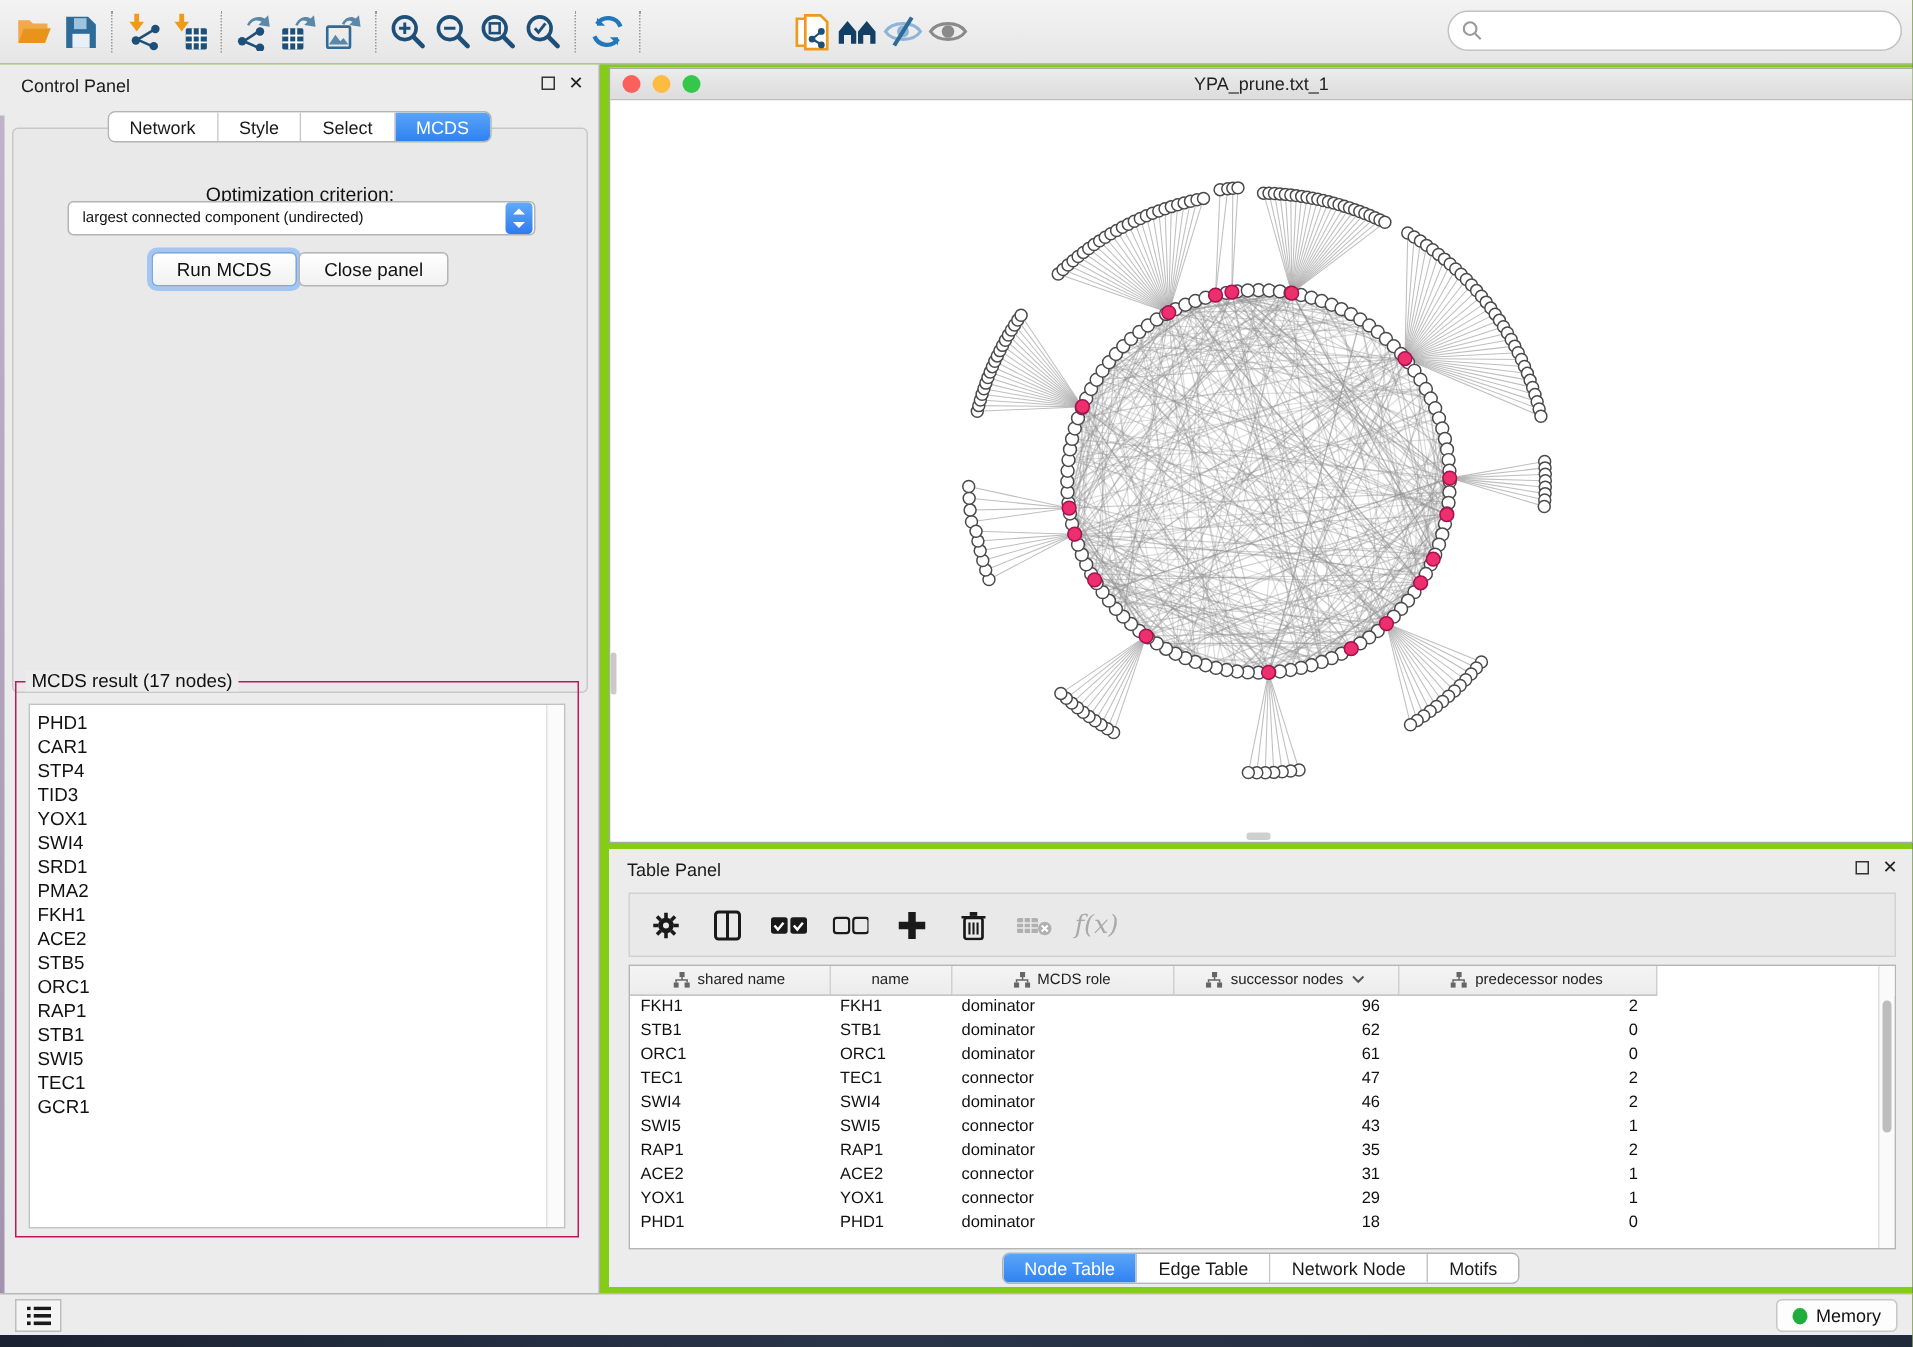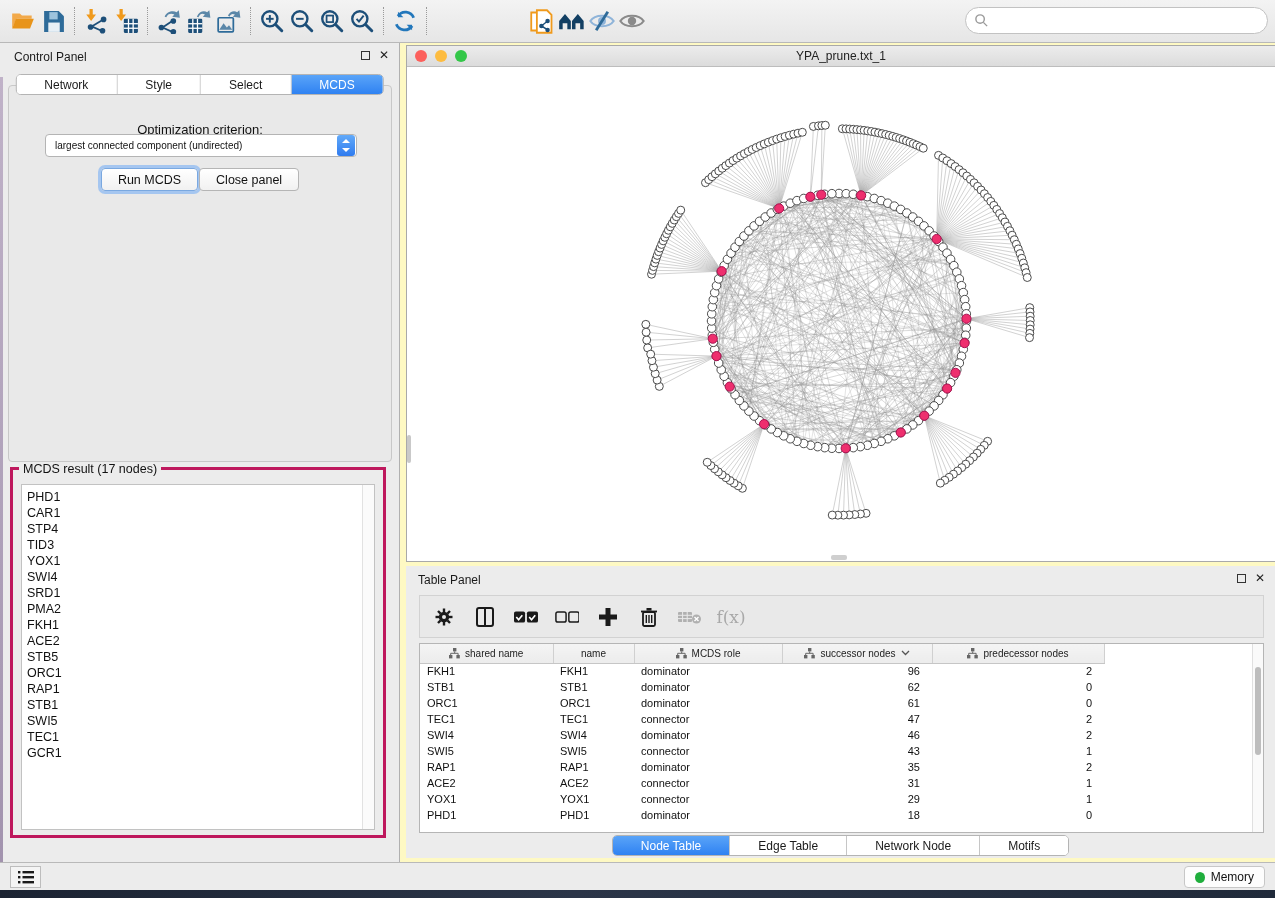--- a/index.html
+++ b/index.html
@@ -1,19 +1,19 @@
 <!DOCTYPE html>
 <html><head>
 <meta charset="utf-8">
 <style>
   * { margin:0; padding:0; box-sizing:border-box; }
   html,body { width:1275px; height:898px; overflow:hidden;
     font-family:"Liberation Sans","DejaVu Sans",sans-serif; }
   body { background:linear-gradient(90deg,#1b2332,#2b3548 45%,#202a3a); position:relative; }
-  #app { position:absolute; left:0; top:0; width:1275px; height:890px; background:#fef9c3; }
+  #app { position:absolute; left:0; top:0; width:1275px; height:890px; background:#84cc16; }
   #left-strip { position:absolute; left:0; top:77px; width:3px; height:785px;
     background:linear-gradient(#c0b2c8,#a293ae); z-index:50; }
 
   
   #toolbar { position:absolute; left:0; top:0; width:1275px; height:43px;
     background:linear-gradient(#f3f3f3,#e6e6e6); border-bottom:1px solid #b8b8b8;
     display:flex; align-items:center; }
   .tb-icon { width:30px; height:30px; display:flex; align-items:center; justify-content:center; flex:0 0 auto; }
   .tb-sep { width:1px; height:28px; border-left:1px dotted #9a9a9a; margin:0 6px; flex:0 0 auto; }
   #search-wrap { position:absolute; right:7px; top:7px; width:303px; height:27px;
@@ -25,21 +25,21 @@
   #control-panel { position:absolute; left:0; top:43px; width:400px; height:819px;
     background:#ececec; border-right:1px solid #b0b0b0; }
   .panel-header { position:relative; height:26px; }
   .panel-title { position:absolute; left:14px; top:7px; font-size:12px; color:#1a1a1a; }
   .win-btns { position:absolute; right:10px; top:7px; display:flex; gap:9px; align-items:center; }
   .float-btn { width:9px; height:9px; border:1.6px solid #333; display:inline-block; }
   .close-btn { font-size:12px; font-weight:bold; color:#222; line-height:10px; }
 
   .seg { display:flex; border:1px solid #b4b4b4; border-radius:5px; overflow:hidden; background:#fff; height:21px; }
   .seg .seg-item { font-size:12px; color:#1a1a1a; display:flex; align-items:center; justify-content:center;
-    border-right:1px solid #c6c6c6; padding:0 28px; background:#fff; }
+    border-right:1px solid #c6c6c6; padding:0 14px; background:#fff; }
   .seg .seg-item:last-child { border-right:none; }
   .seg .seg-item.sel { background:linear-gradient(#5aa4f8,#2f82f2); color:#fff; }
 
   #cp-tabs { position:absolute; left:50%; transform:translateX(-50%); top:31px; z-index:5; }
   #cp-content { position:absolute; left:8px; top:42px; width:384px; height:377px;
     background:#e9e9e9; border:1px solid #c8c8c8; border-radius:4px; }
   #opt-label { text-align:center; margin-top:36px; font-size:13px; color:#111; }
   #criterion { position:absolute; left:36px; top:48px; width:312px; height:23px; background:#fff;
     border:1px solid #b4b4b4; border-radius:4px; display:flex; align-items:center; }
   #criterion .val { flex:1; font-size:10px; padding-left:9px; color:#111; white-space:nowrap; }
@@ -47,22 +47,22 @@
     background:linear-gradient(#62aaf9,#2f7bef); position:relative; }
   .arr-up,.arr-dn { position:absolute; left:50%; transform:translateX(-50%); width:0; height:0;
     border-left:4px solid transparent; border-right:4px solid transparent; }
   .arr-up { top:4px; border-bottom:4px solid #fff; }
   .arr-dn { bottom:4px; border-top:4px solid #fff; }
   #cp-buttons { position:absolute; left:0; top:82px; width:100%; display:flex; justify-content:center; gap:1px; }
   .mac-btn { height:23px; padding:0 16px; font-size:12.5px; color:#111; background:linear-gradient(#fff,#f1f1f1);
     border:1px solid #b5b5b5; border-radius:4px; }
   .mac-btn.focused { border:1px solid #7aa8e0; box-shadow:0 0 0 3px rgba(110,170,245,.55); }
 
-  #result-group { position:absolute; left:10px; top:424px; width:376px; height:371px;
-    border:3px solid #be185d; }
+  #result-group { position:absolute; left:10px; top:411px; width:376px; height:371px;
+    border:1px solid #be185d; }
   #result-legend { position:absolute; top:-8px; left:6px; background:#ececec; padding:0 4px;
     font-size:12.5px; color:#111; }
   #result-list { position:absolute; left:8px; top:14px; right:8px; bottom:5px;
     background:#fff; border:1px solid #c2c2c2; overflow:hidden; }
   #result-list .track { position:absolute; right:0; top:0; bottom:0; width:12px; border-left:1px solid #e2e2e2; background:#fbfbfb; }
   #result-items { list-style:none; padding:4px 0 0 5px; }
   #result-items li { font-size:12.5px; line-height:16px; color:#111; }
 
   
   #net-window { position:absolute; left:406px; top:45px; width:869px; height:517px;
@@ -74,21 +74,21 @@
   #net-title { font-size:12px; color:#222; }
   #net-canvas { position:relative; width:867px; height:494px; background:#fff; }
   #canvas-vthumb { position:absolute; left:0px; top:368px; width:4px; height:28px; background:#c9c9c9; border-radius:2px; }
   #canvas-hthumb { position:absolute; left:424px; bottom:1px; width:16px; height:5px; background:#cfcfcf; border-radius:2px; }
 
   
   #table-panel { position:absolute; left:406px; top:566px; width:869px; height:292px; background:#ececec; }
   #tp-toolbar { position:absolute; left:13px; right:11px; top:29px; height:43px;
     background:#e9e9e9; border:1px solid #d2d2d2; display:flex; align-items:center; gap:17px; padding-left:12px; }
   .tp-icon { width:24px; height:24px; display:flex; align-items:center; justify-content:center; }
-  .fx { font-family:"DejaVu Serif","Liberation Serif",serif; font-size:17px; color:#a9a9a9; }
+  .fx { font-family:"DejaVu Serif","Liberation Serif",serif; font-style:italic; font-size:17px; color:#a9a9a9; }
 
   #tp-table { position:absolute; left:13px; right:11px; top:77px; height:190px; background:#fff;
     border:1px solid #b5b5b5; overflow:hidden; }
   table { border-collapse:collapse; table-layout:fixed; width:845px; }
   th { height:19px; background:linear-gradient(#f4f4f4,#ececec); border-right:1px solid #d0d0d0;
     border-bottom:1px solid #c6c6c6; font-weight:normal; font-size:10px; color:#222; }
   th .hwrap { display:flex; align-items:center; justify-content:center; gap:5px; }
   th.empty { border-right:none; background:#fff; border-bottom:1px solid #fff; }
   td { height:16px; font-size:11px; color:#111; padding:0 0 0 7px; white-space:nowrap; overflow:hidden; }
   td.num { text-align:right; padding:0 12px 0 0; }

